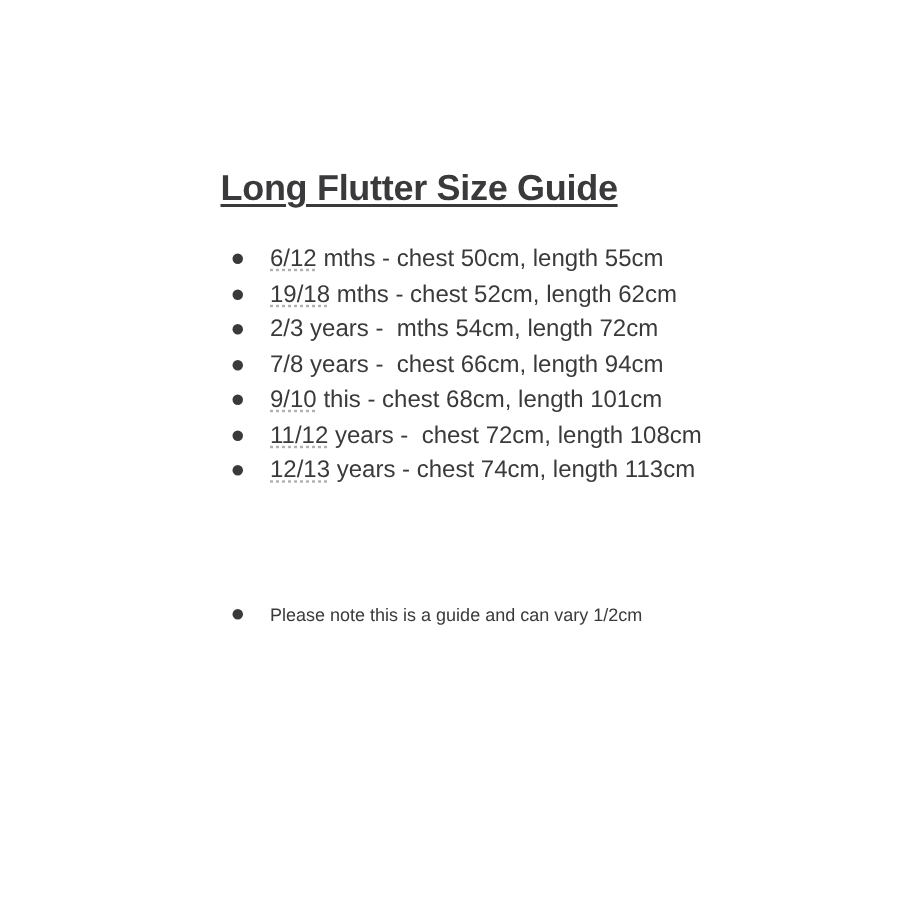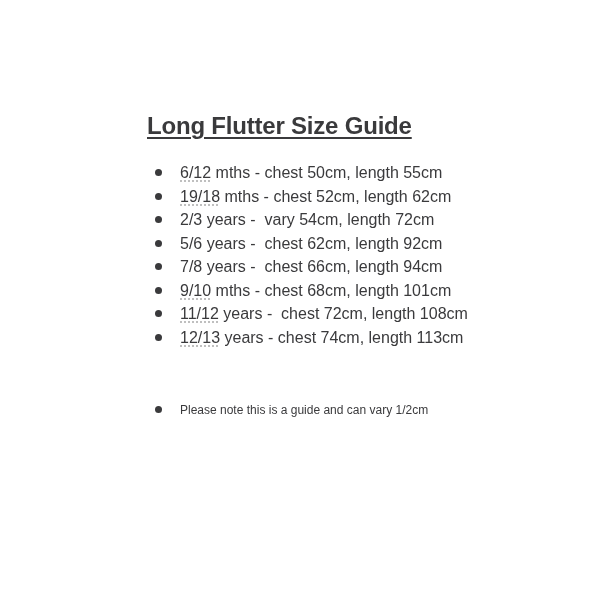--- a/index.html
+++ b/index.html
@@ -25,24 +25,23 @@
     .note .dot { position: absolute; left: 0; top: 8px; width: 7px; height: 7px; border-radius: 50%; background: #3a3a3c; }
   </style>
 </head>
 <body>
 
 <div class="title">Long Flutter Size Guide</div>
 
 <ul class="list">
   <li class="item"><span class="dot"></span><span class="size">6/12</span><span> mths - chest 50cm, length 55cm</span></li>
   <li class="item"><span class="dot"></span><span class="size">19/18</span><span> mths - chest 52cm, length 62cm</span></li>
-  <li class="item"><span class="dot"></span><span>2/3</span><span> years -  vary 54cm, length 72cm</span></li>
-  <li class="item"><span class="dot"></span><span>5/6</span><span> years -  chest 62cm, length 92cm</span></li>
+  <li class="item"><span class="dot"></span><span>2/3</span><span> years -  mths 54cm, length 72cm</span></li>
   <li class="item"><span class="dot"></span><span>7/8</span><span> years -  chest 66cm, length 94cm</span></li>
-  <li class="item"><span class="dot"></span><span class="size">9/10</span><span> mths - chest 68cm, length 101cm</span></li>
+  <li class="item"><span class="dot"></span><span class="size">9/10</span><span> this - chest 68cm, length 101cm</span></li>
   <li class="item"><span class="dot"></span><span class="size">11/12</span><span> years -  chest 72cm, length 108cm</span></li>
   <li class="item"><span class="dot"></span><span class="size">12/13</span><span> years - chest 74cm, length 113cm</span></li>
 </ul>
 
 <div class="note">
   <span class="dot"></span>
   <span>Please note this is a guide and can vary 1/2cm</span>
 </div>
 
 </body></html>

